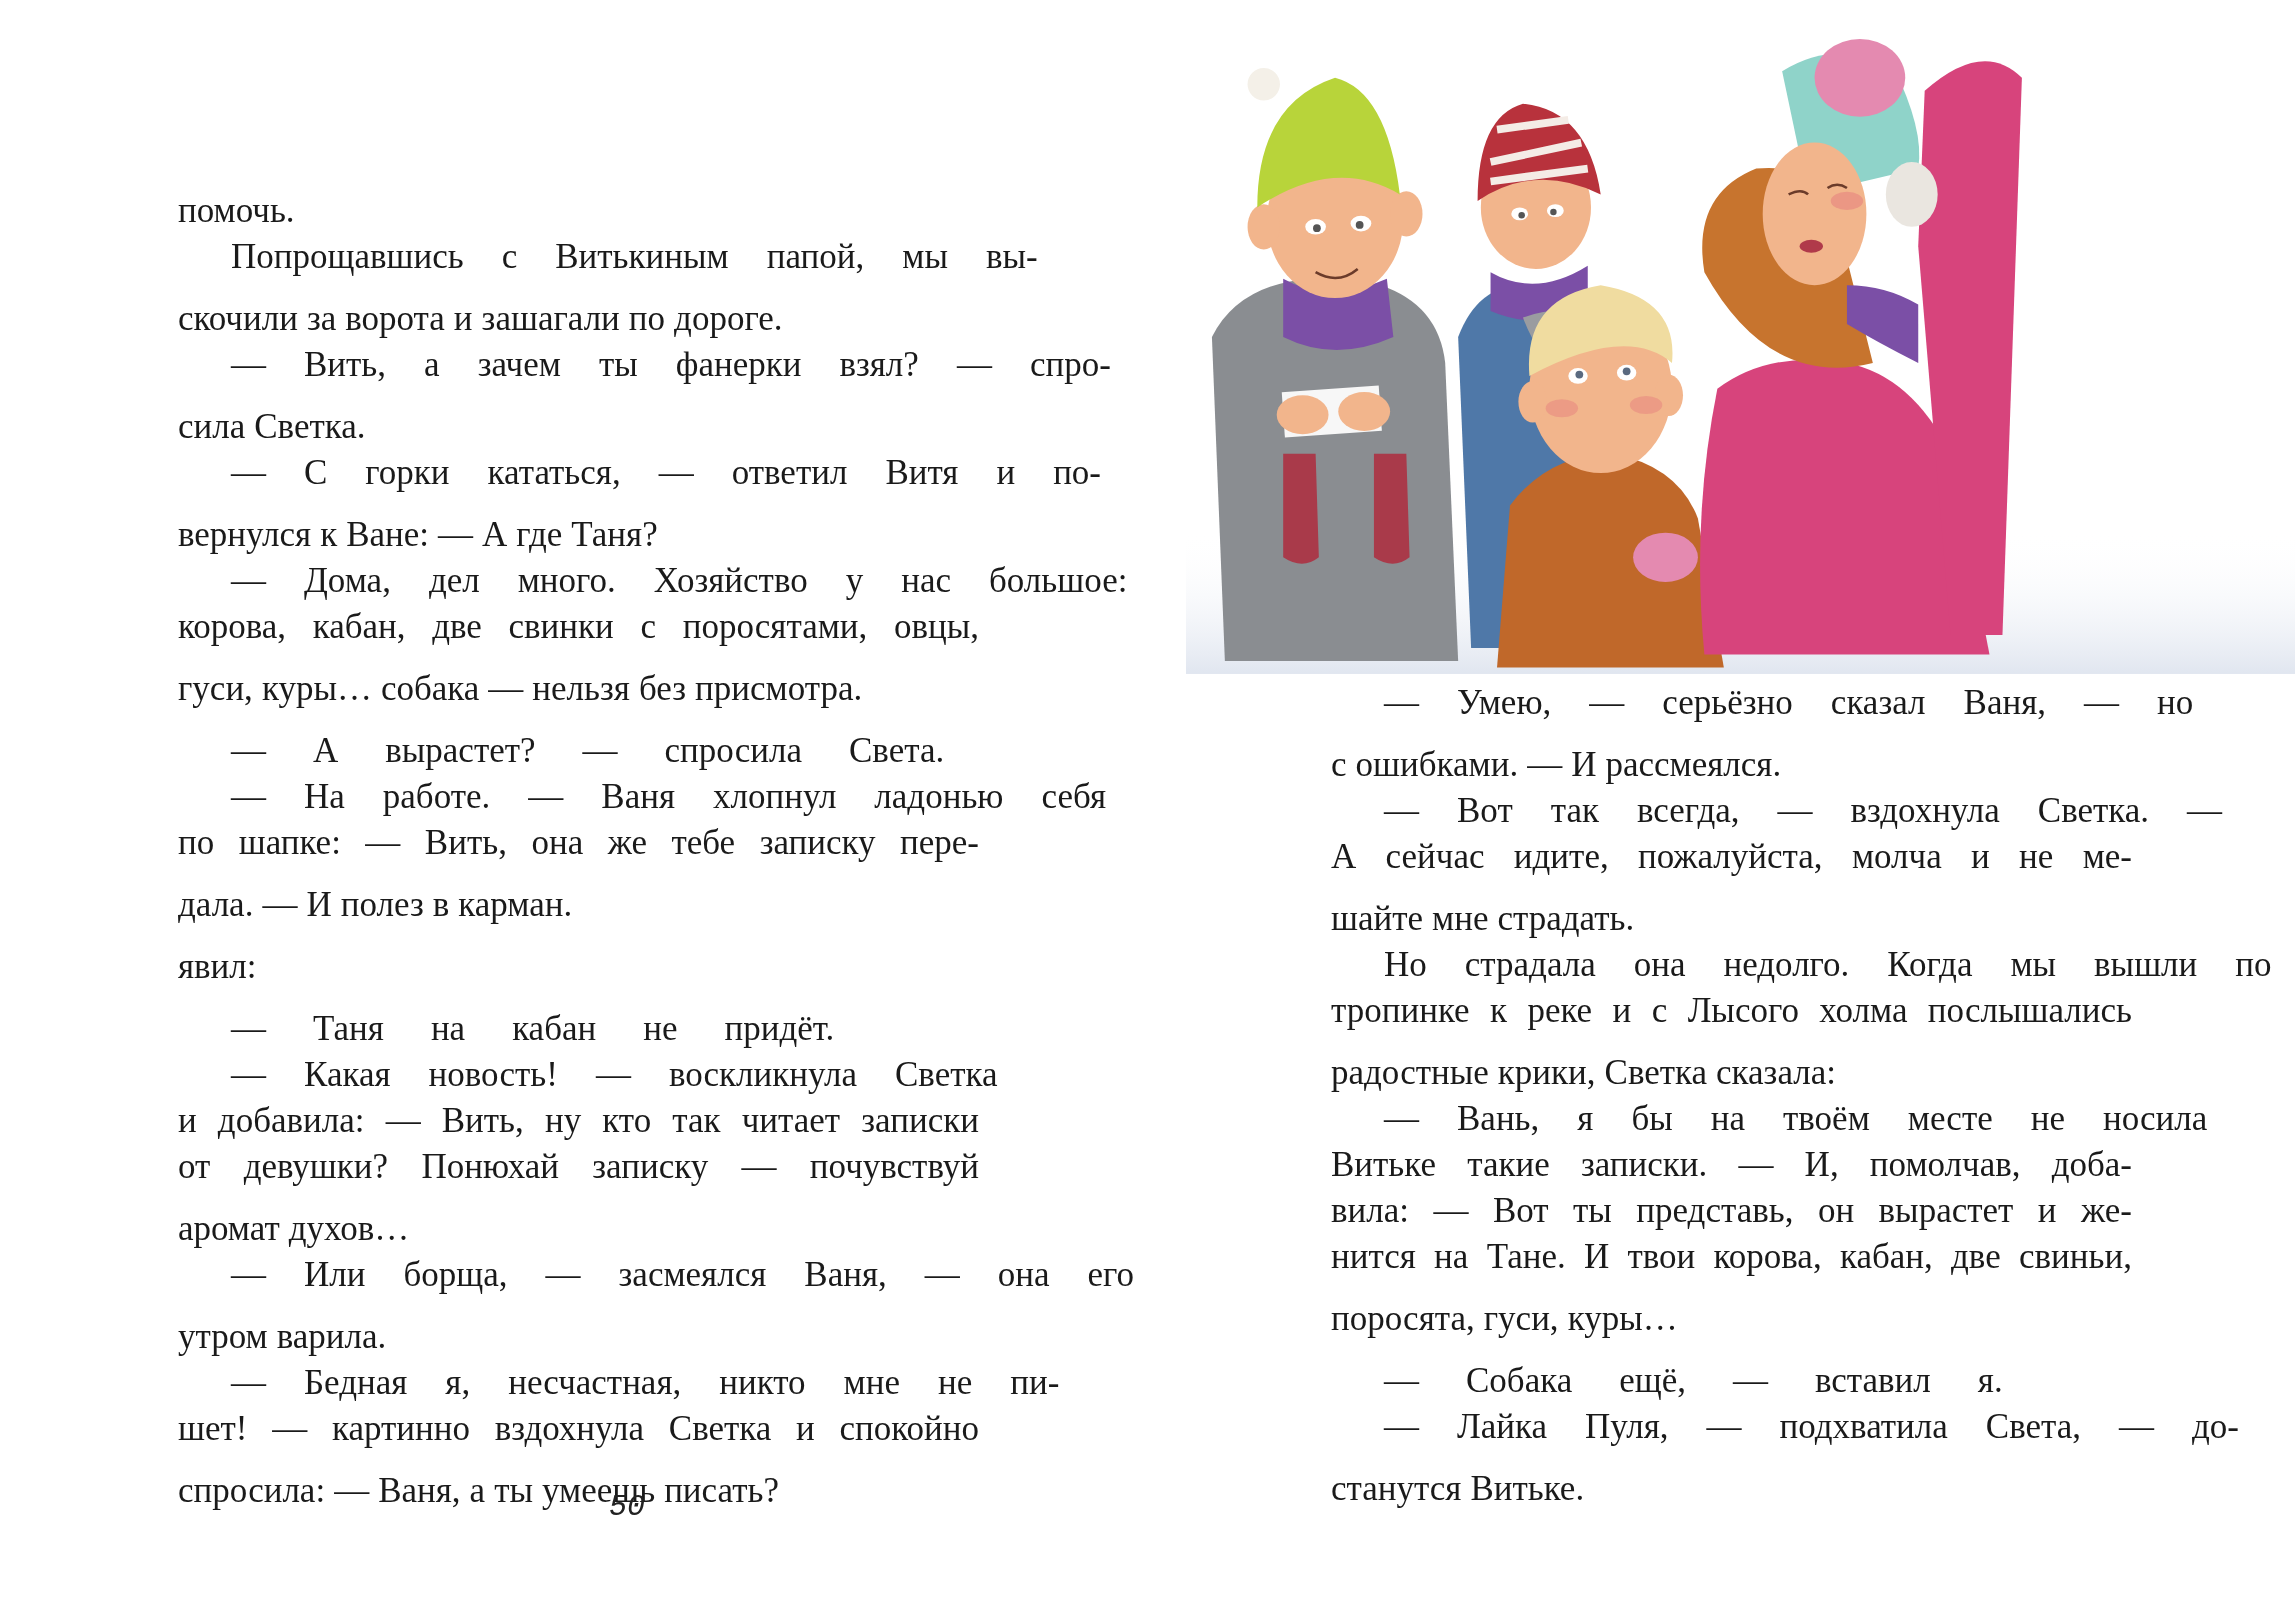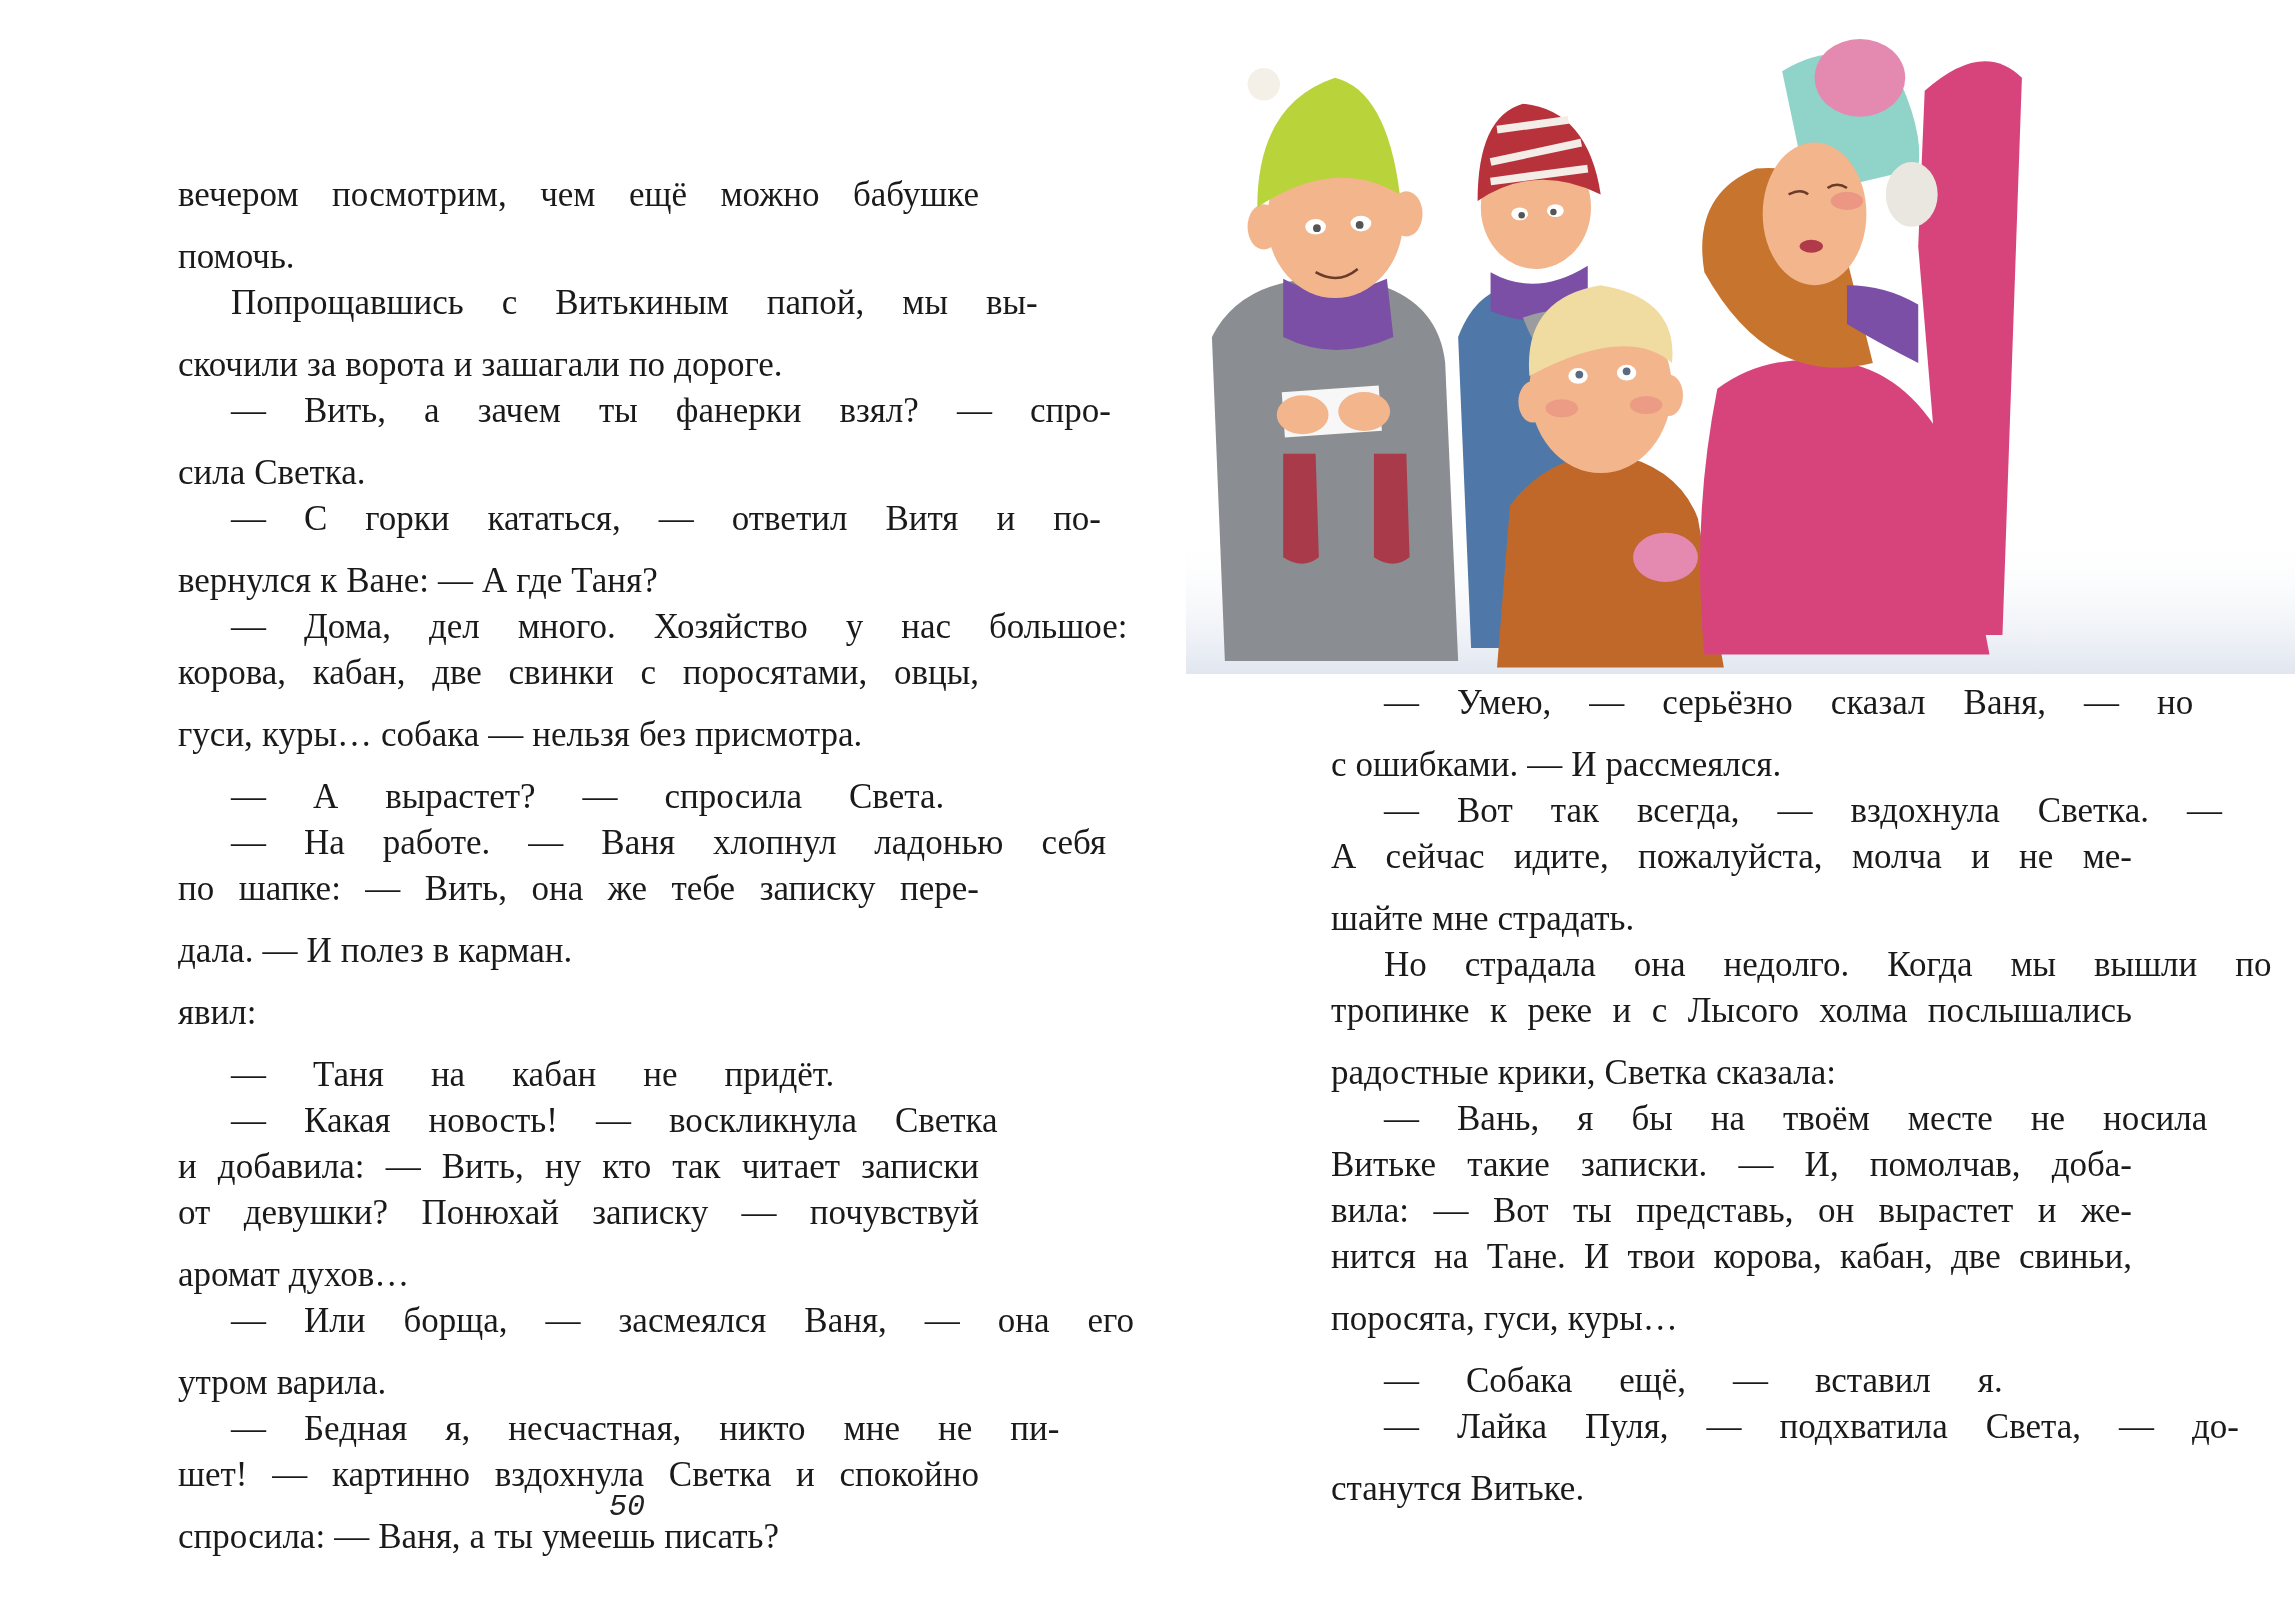--- a/index.html
+++ b/index.html
@@ -27,28 +27,20 @@
   .page-left .page-num { left: 561px; }
   .illustration {
     position: absolute; left: 1186px; top: 0; width: 1110px; height: 674px;
   }
 </style>
 </head>
 <body>
 
 <div class="page page-left">
   <div class="text-block" id="left-text">
-      <div class="line">
-        <span class="w">вечером</span>
-        <span class="w">посмотрим,</span>
-        <span class="w">чем</span>
-        <span class="w">ещё</span>
-        <span class="w">можно</span>
-        <span class="w">бабушке</span>
-      </div>
       <div class="line last">
         <span class="w">помочь.</span>
       </div>
       <div class="line indent">
         <span class="w">Попрощавшись</span>
         <span class="w">с</span>
         <span class="w">Витькиным</span>
         <span class="w">папой,</span>
         <span class="w">мы</span>
         <span class="w">вы-</span>

